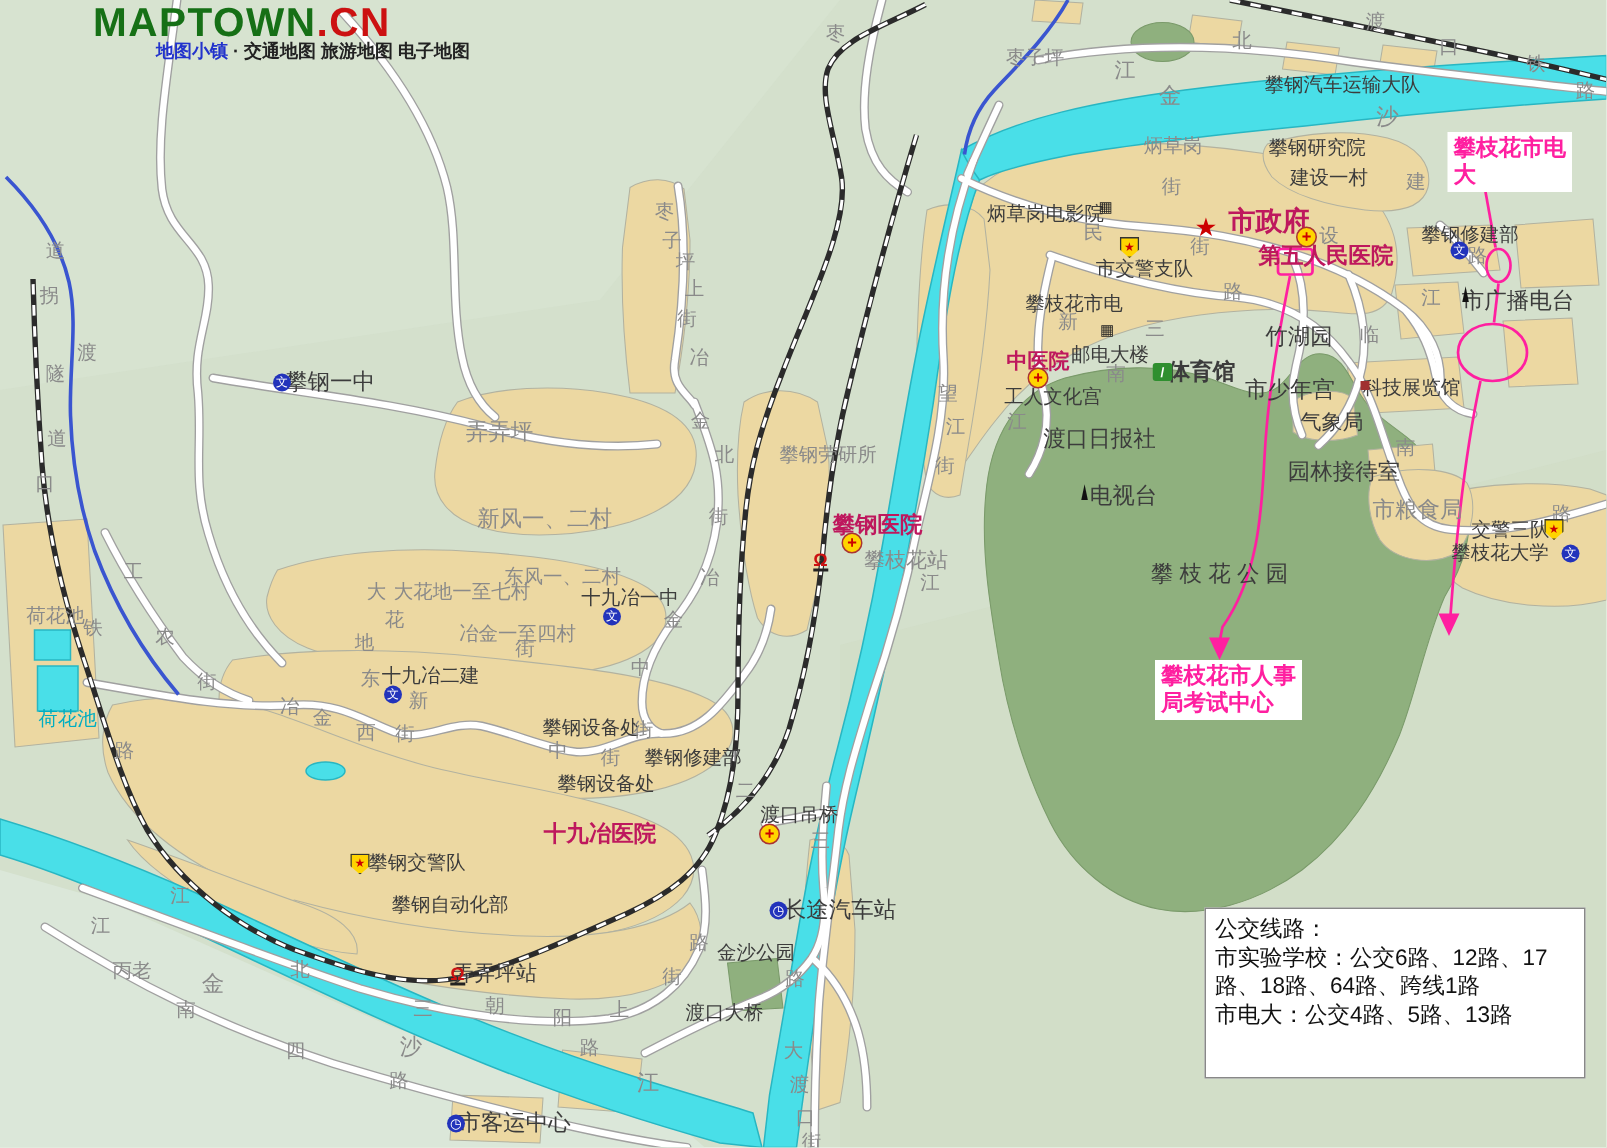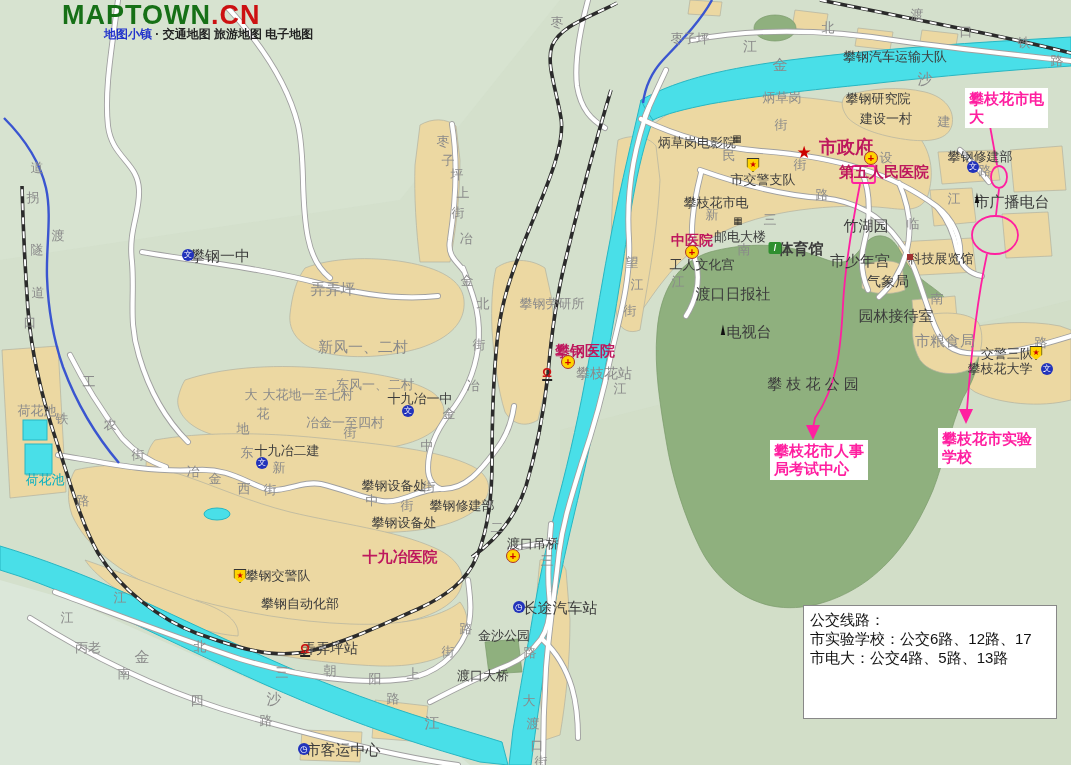--- a/index.html
+++ b/index.html
@@ -387,28 +387,25 @@
     </div>
 
   <div class="ann-box" style="left:965px;top:88px;">
     <div>攀枝花市电</div>
     <div>大</div>
   </div>
   <div class="ann-box" style="left:770px;top:440px;">
     <div>攀枝花市人事</div>
     <div>局考试中心</div>
   </div>
-  <div class="ann-box" style="left:938px;top:428px;">
-    <div>攀枝花市实验</div>
-    <div>学校</div>
-  </div>
 
   <div id="infobox">
     <div>公交线路：</div>
     <div>市实验学校：公交6路、12路、17</div>
+    <div>路、18路、64路、跨线1路</div>
     <div>市电大：公交4路、5路、13路</div>
   </div>
 
   <div id="logo">
     <div class="big"><span class="green">MAPTOWN</span><span class="red">.CN</span></div>
     <div class="tag">
       <span class="brand">地图小镇</span>
       <span class="rest">·</span>
       <span class="rest">交通地图 旅游地图 电子地图</span>
     </div>

